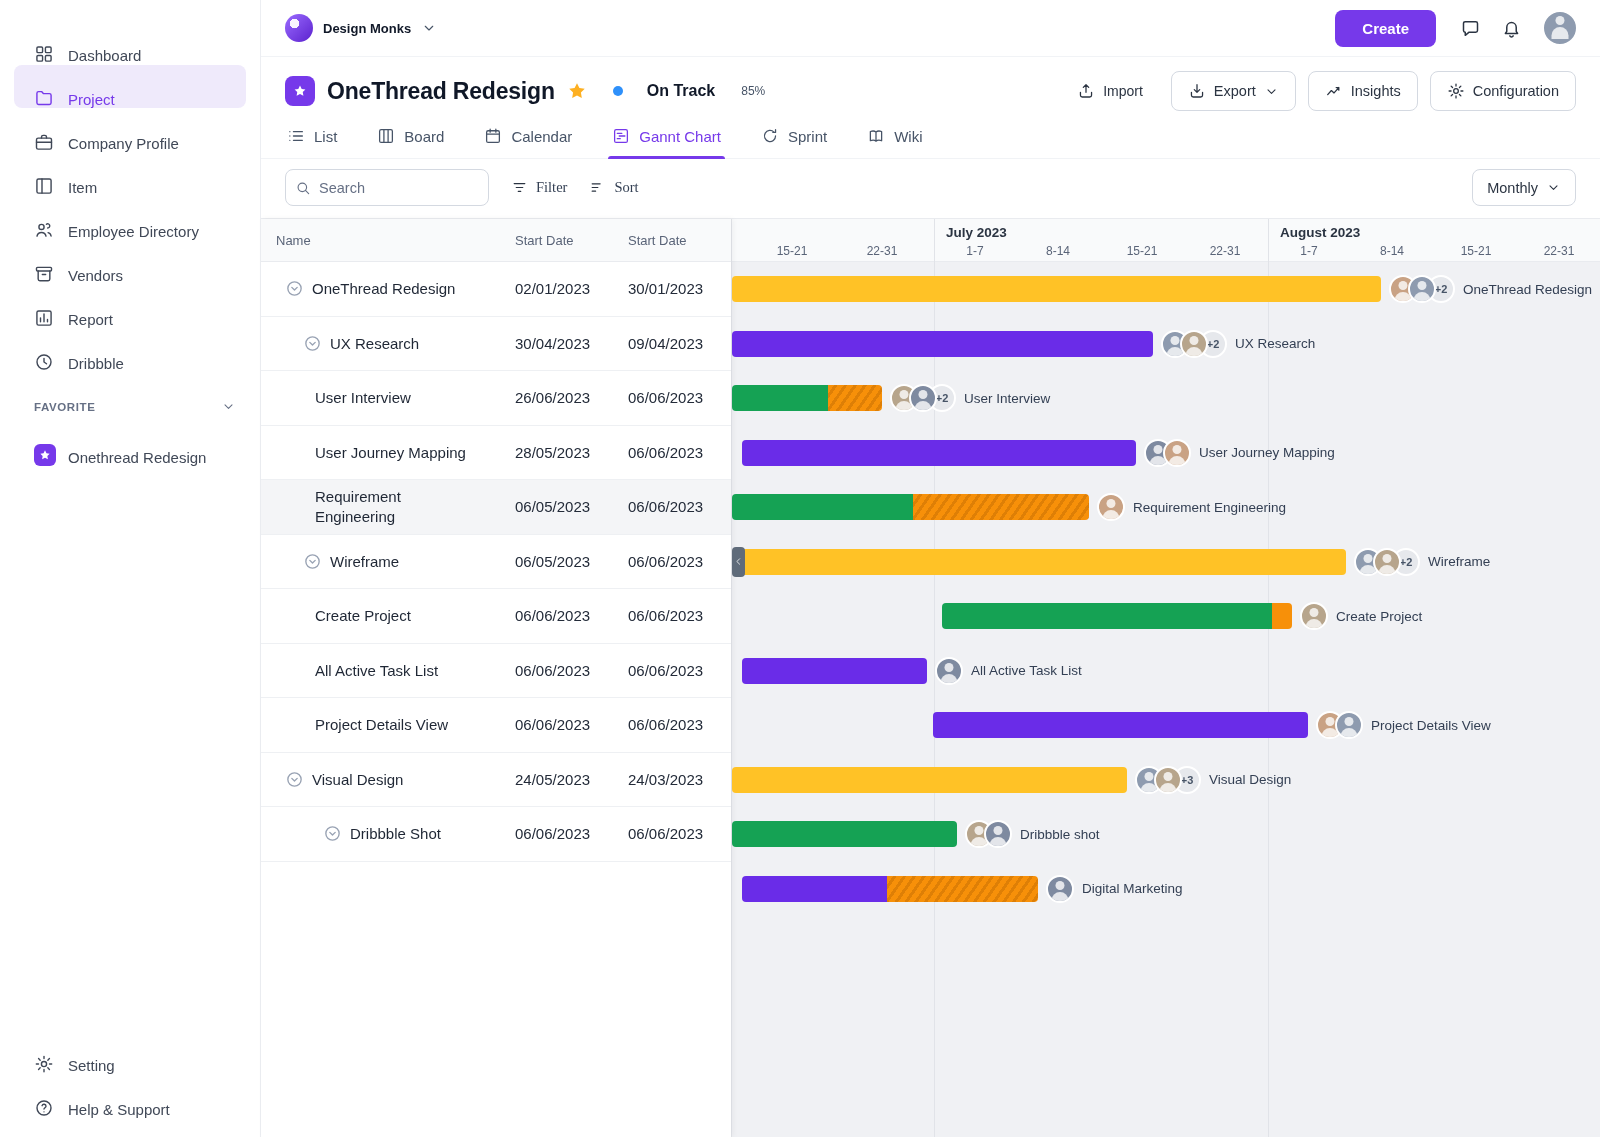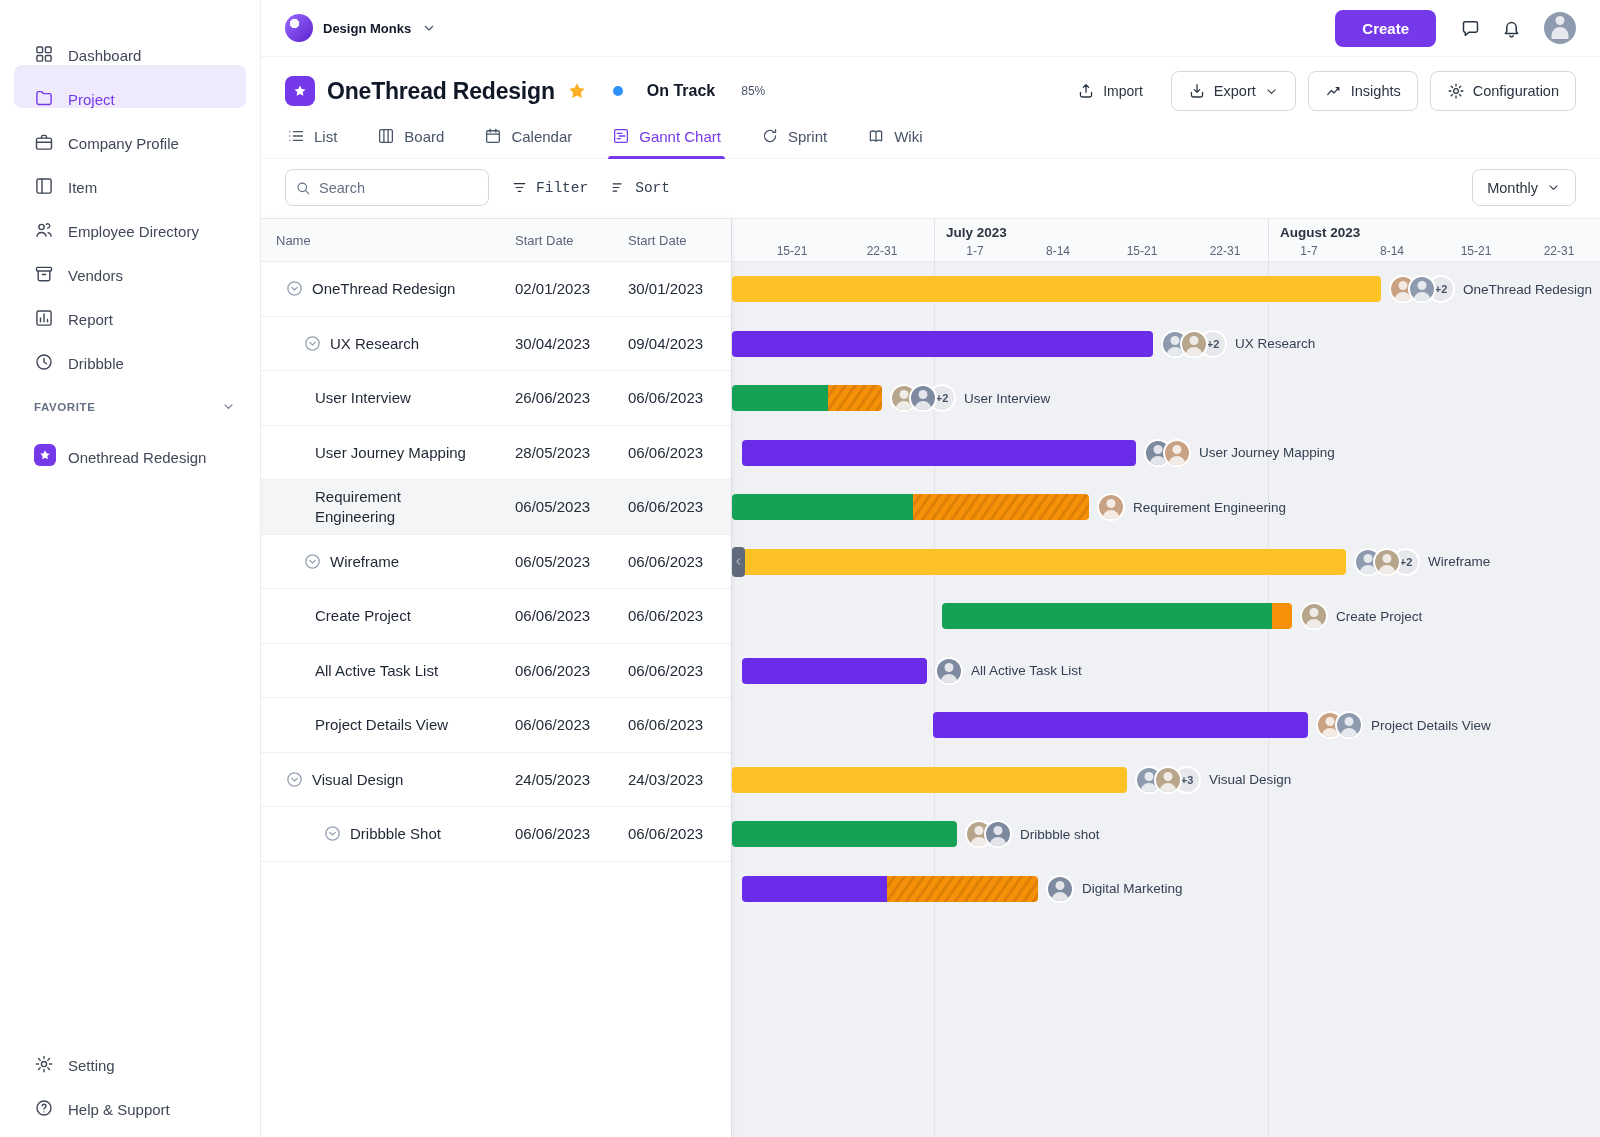--- a/index.html
+++ b/index.html
@@ -68,22 +68,22 @@
   .tab.active::after{content:"";position:absolute;left:-2px;right:-2px;bottom:-1px;height:3px;
                      border-radius:3px 3px 0 0;background:var(--accent,#7639EA);}
 
   
   .toolbar{display:flex;align-items:center;padding:10px 24px 12px;}
   .search{position:relative;width:204px;}
   .search input{width:100%;height:37px;border:1px solid #D4D9E1;border-radius:8px;padding:0 10px 0 33px;
                 font-size:14.5px;font-family:inherit;color:#101828;outline:none;}
   .search input::placeholder{color:#667085;}
   .s-ic{position:absolute;left:10px;top:50%;transform:translateY(-50%);display:flex;color:#667085;}
-  .btn-text{display:flex;align-items:center;gap:8px;border:none;background:none;font-size:14.5px;font-weight:500;
-            color:#344054;cursor:pointer;font-family:Liberation Mono, monospace;padding:0;margin-left:22px;}
+  .btn-text{display:flex;align-items:flex-start;gap:8px;border:none;background:none;font-size:14.5px;font-weight:500;
+            color:#344054;cursor:pointer;font-family:Liberation Serif, serif;padding:0;margin-left:22px;}
   .spacer{flex:1;}
   .btn-outline.sm{height:37px;padding:0 14px;}
 
   
   .content{flex:1;display:flex;min-height:0;border-top:1px solid #E9EBEF;}
   .table-pane{width:470px;flex:none;background:#fff;position:relative;z-index:2;box-shadow:2px 0 6px rgba(16,24,40,.05);}
   .t-head{height:43px;display:flex;align-items:center;background:#F9FAFB;border-bottom:1px solid #E9EBEF;}
   .t-head .th{font-size:13px;color:#5A6478;font-weight:500;}
   .t-head .t-name{padding-left:15px;}
   .t-name{width:254px;flex:none;display:flex;align-items:center;}

